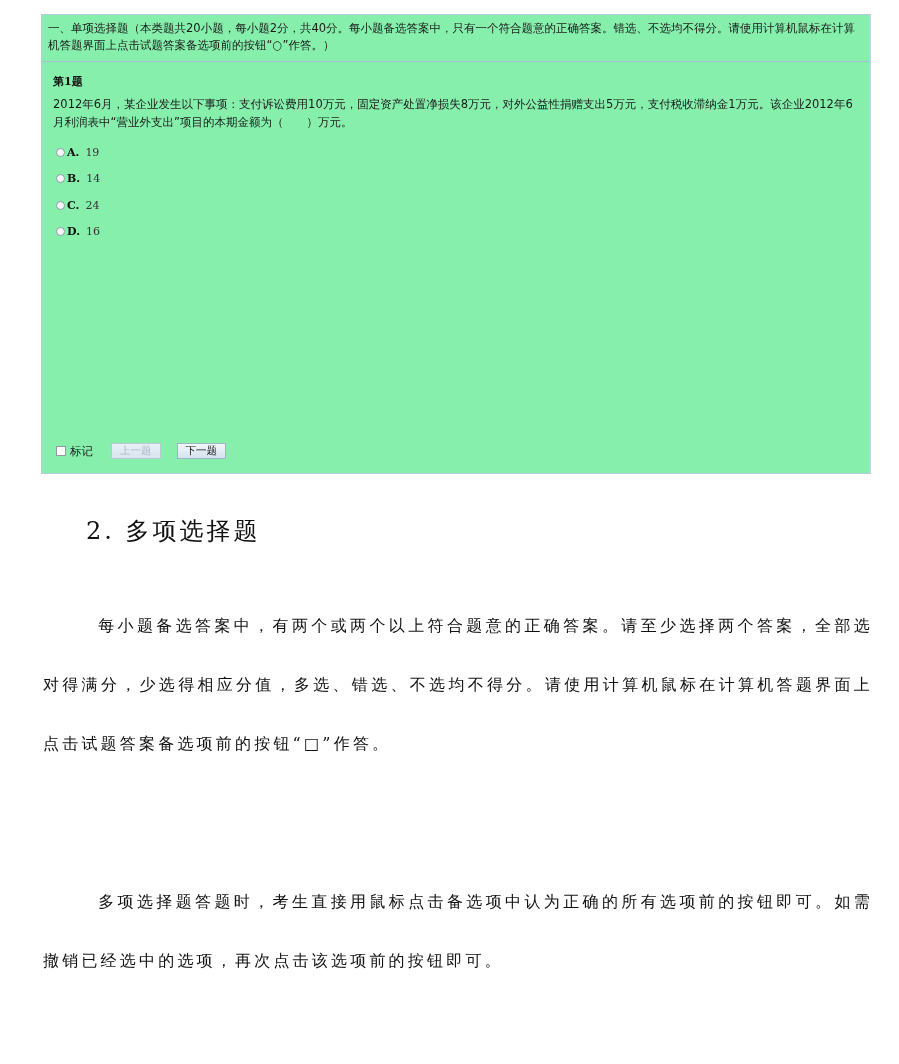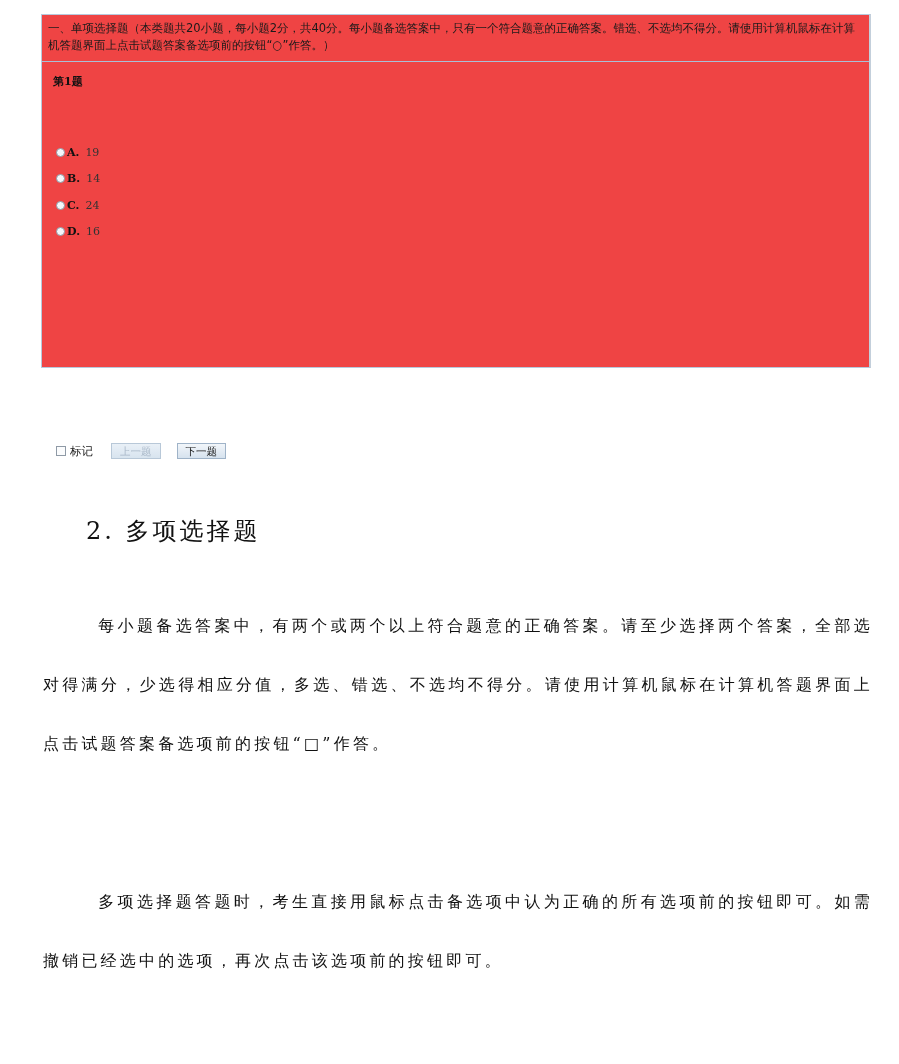--- a/index.html
+++ b/index.html
@@ -13,22 +13,22 @@
       position: relative;
       overflow: hidden;
       font-family: "DejaVu Sans", "Liberation Sans", sans-serif;
       color: #222;
     }
     .exam-panel {
       position: absolute;
       left: 41px;
       top: 14px;
       width: 830px;
-      height: 354px;
-      background: #ef4444;
+      height: 460px;
+      background: #86efac;
       border: 1px solid #b7c9dc;
       border-right: 2px solid #c3cfdb;
       box-sizing: border-box;
     }
     .instructions {
       position: absolute;
       left: 0;
       top: 0;
       width: 100%;
       height: 47px;
@@ -111,21 +111,21 @@
       margin-right: 18px;
     }
     .btn {
       height: 16px;
       padding: 0 8px;
       font-size: 10.5px;
       line-height: 14px;
       border: 1px solid #9fb3c8;
       background: linear-gradient(#f2f6fa, #d6e2ee);
       box-sizing: border-box;
-      font-family: Liberation Sans, sans-serif;
+      font-family: Liberation Mono, monospace;
       cursor: pointer;
     }
     .btn.disabled {
       color: #a9b8c8;
       border-color: #b8c8d8;
       background: linear-gradient(#e9f0f7, #d8e4ef);
       margin-right: 16px;
     }
     .btn.primary {
       color: #111;
@@ -162,20 +162,21 @@
     .para1 { top: 596px; }
     .para2 { top: 872px; }
   </style>
 </head>
 <body>
 
 <div class="exam-panel">
   <div class="instructions">一、单项选择题（本类题共20小题，每小题2分，共40分。每小题备选答案中，只有一个符合题意的正确答案。错选、不选均不得分。请使用计算机鼠标在计算机答题界面上点击试题答案备选项前的按钮“○”作答。）</div>
 
   <div class="question-title">第1题</div>
+  <div class="question-text">2012年6月，某企业发生以下事项：支付诉讼费用10万元，固定资产处置净损失8万元，对外公益性捐赠支出5万元，支付税收滞纳金1万元。该企业2012年6月利润表中“营业外支出”项目的本期金额为（　　）万元。</div>
 
   <div class="options">
     <div class="option">
       <span class="radio"></span>
       <span class="opt-letter">A.</span>
       <span class="opt-value">19</span>
     </div>
     <div class="option">
       <span class="radio"></span>
       <span class="opt-letter">B.</span>

